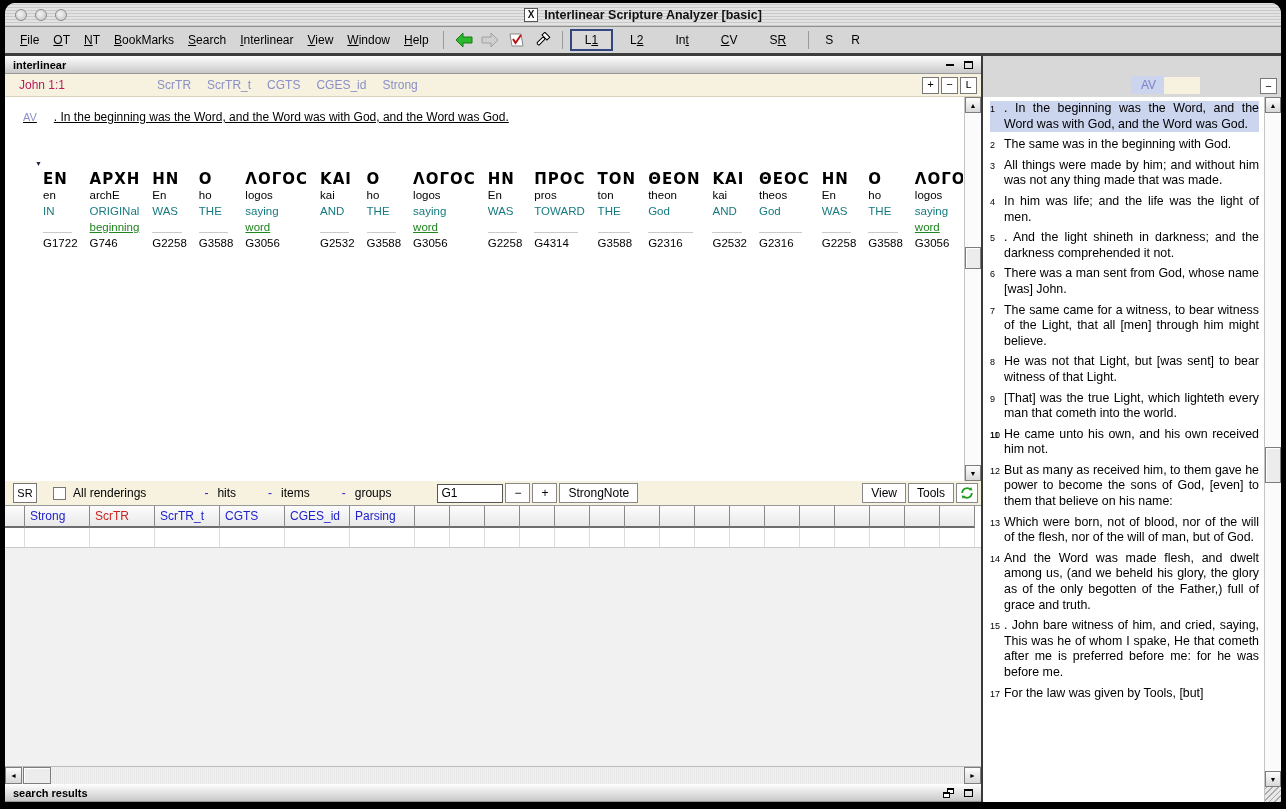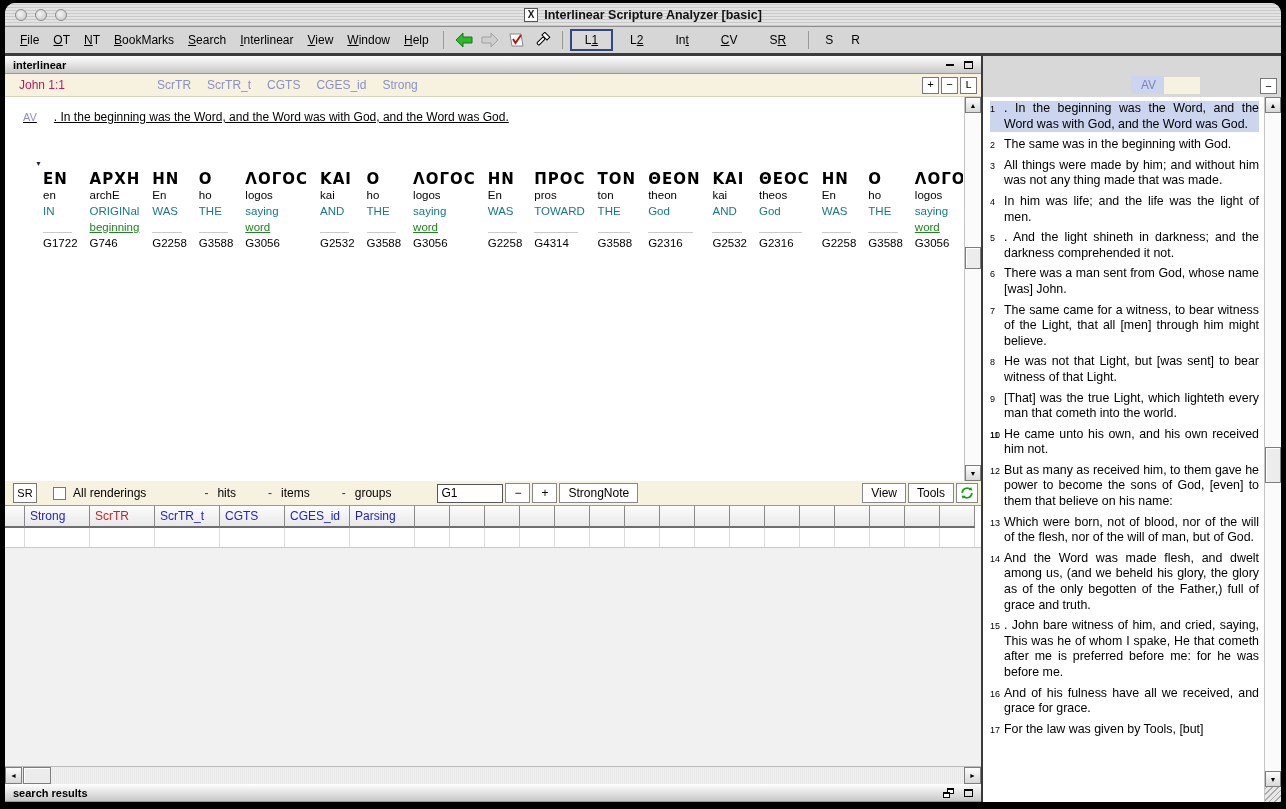--- a/index.html
+++ b/index.html
@@ -617,21 +617,20 @@
             <div class="verse"><sup>11</sup><span>He came unto his own, and his own received him not.</span></div>
 
             <div class="verse"><sup>12</sup><span>But as many as received him, to them gave he power to become the sons of God, [even] to them that believe on his name:</span></div>
 
             <div class="verse"><sup>13</sup><span>Which were born, not of blood, nor of the will of the flesh, nor of the will of man, but of God.</span></div>
 
             <div class="verse"><sup>14</sup><span>And the Word was made flesh, and dwelt among us, (and we beheld his glory, the glory as of the only begotten of the Father,) full of grace and truth.</span></div>
 
             <div class="verse"><sup>15</sup><span>. John bare witness of him, and cried, saying, This was he of whom I spake, He that cometh after me is preferred before me: for he was before me.</span></div>
 
-            <div class="verse"><sup>16</sup><span>And of his fulness have all we received, and grace for grace.</span></div>
 
             <div class="verse"><sup>17</sup><span>For the law was given by Tools, [but]</span></div>
           </div>
         <div class="bp-scroll">
           <span class="sb-btn" style="top:0">▲</span>
           <span class="sb-thumb" style="top:350px;height:36px"></span>
           <span class="sb-btn" style="bottom:15px">▼</span>
           <span class="grip"></span>
         </div>
       </div>

